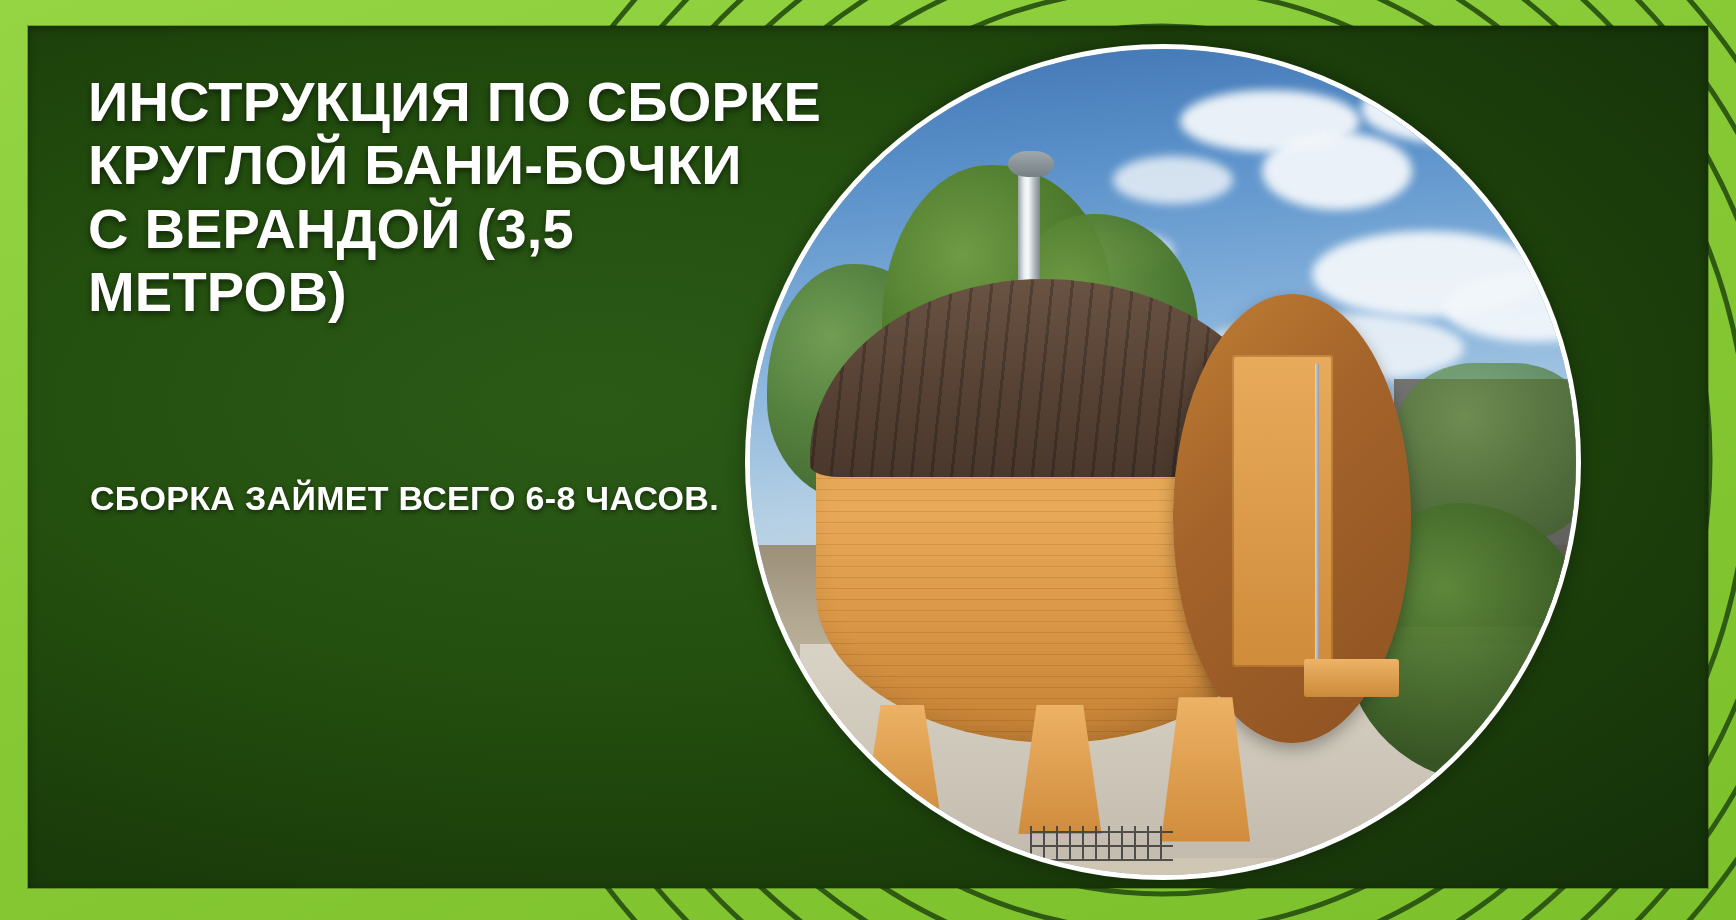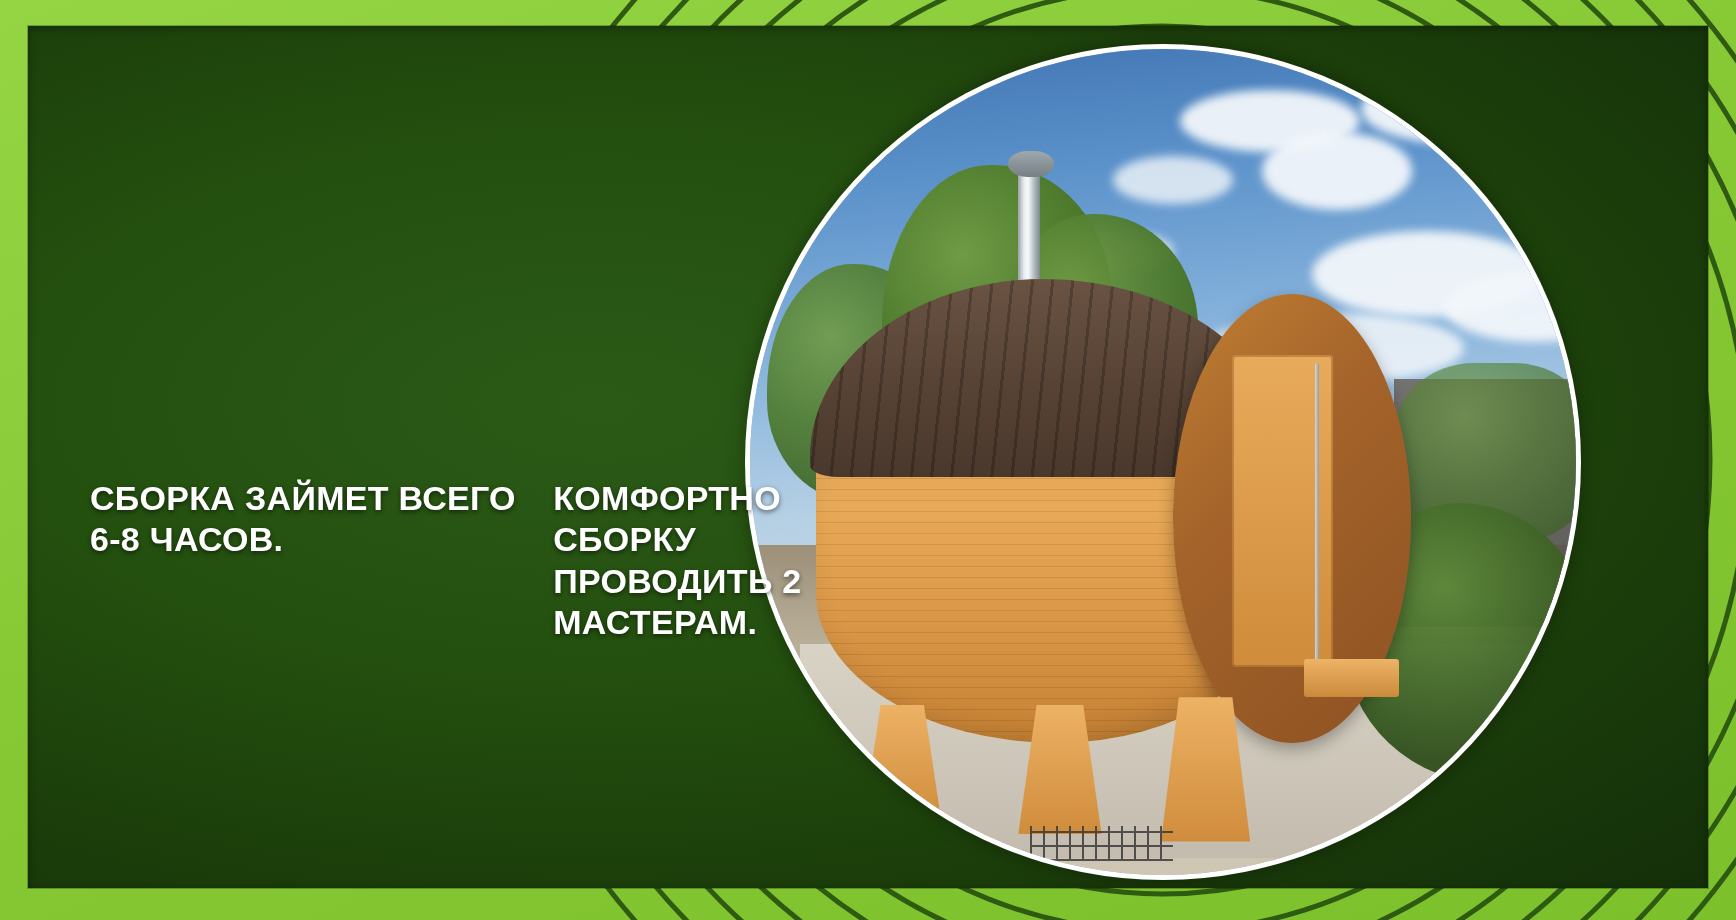--- a/index.html
+++ b/index.html
@@ -199,22 +199,21 @@
     line-height:1.13;
     letter-spacing:.2px;
     text-shadow:0 3px 6px rgba(0,0,0,.55);
     white-space:pre-line;
   }
   .bullets{
     position:absolute;
     left:62px; top:452px;
     width:780px;
     display:flex;
-    flex-direction:row;
-    gap:32px;
+    flex-direction:column;
   }
   .bullet{
     color:#ffffff;
     font-weight:bold;
     font-size:34px;
     line-height:1.22;
     letter-spacing:.3px;
     text-shadow:0 2px 5px rgba(0,0,0,.55);
     white-space:pre-line;
   }
@@ -275,21 +274,24 @@
           <div class="rail"></div>
           <div class="bench"></div>
           <div class="stand s1"></div>
           <div class="stand s2"></div>
           <div class="stand s3"></div>
           <div class="fence"></div>
         </div>
       </div>
     </div>
 
+    <div class="text-col">
+      <div class="title">ИНСТРУКЦИЯ ПО СБОРКЕ
+КРУГЛОЙ БАНИ-БОЧКИ
+С ВЕРАНДОЙ (3,5 МЕТРОВ)</div>
+    </div>
 
     <div class="bullets">
       <div class="bullet">СБОРКА ЗАЙМЕТ ВСЕГО 6-8 ЧАСОВ.</div>
-      <div class="bullet">КОМФОРТНО СБОРКУ
-ПРОВОДИТЬ 2 МАСТЕРАМ.</div>
     </div>
 
   </div>
 </div>
 
 </body></html>

